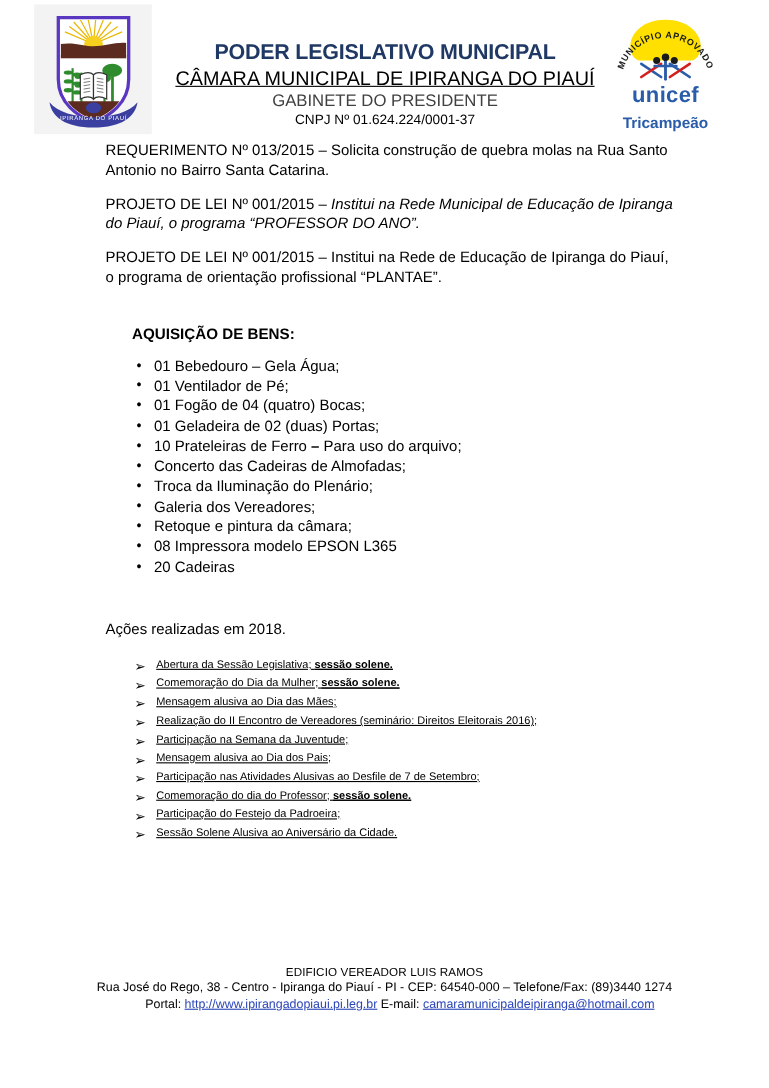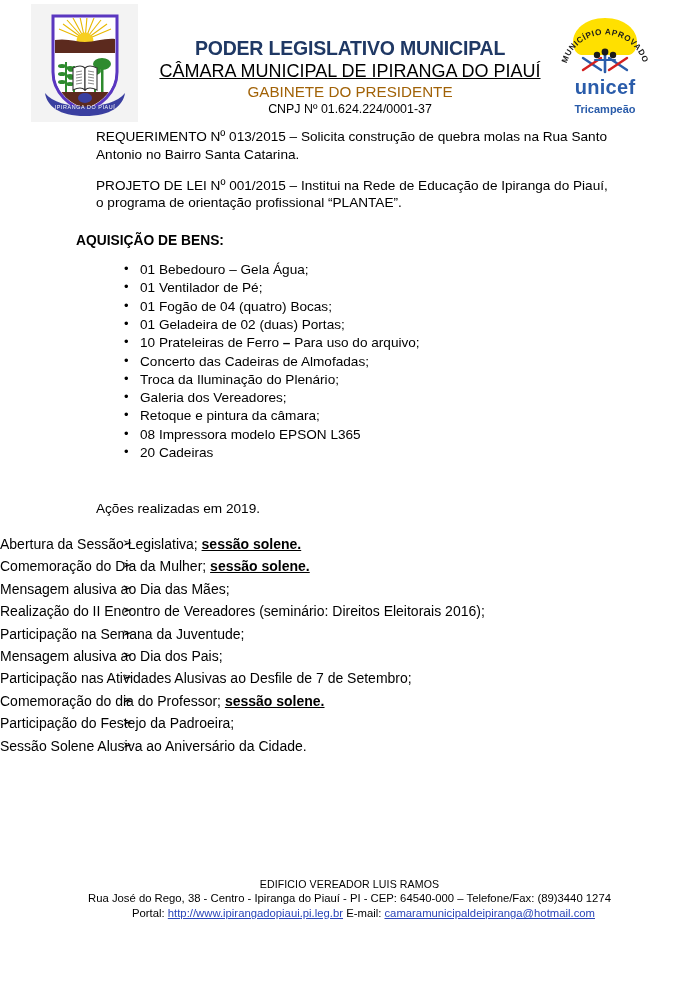--- a/index.html
+++ b/index.html
@@ -64,21 +64,21 @@
   .title-sub {
     font-size: 18px;
     color: #000000;
     text-decoration: underline;
     line-height: 1.16;
     white-space: nowrap;
     margin-top: 1px;
   }
   .title-sub2 {
     font-size: 15.2px;
-    color: #a16207;
+    color: #404040;
     line-height: 1.18;
     white-space: nowrap;
     margin-top: 1px;
   }
   .title-cnpj {
     font-size: 12.4px;
     color: #000000;
     line-height: 1.2;
     white-space: nowrap;
     margin-top: 1px;
@@ -100,21 +100,21 @@
   }
   .unicef-word {
     font-size: 20px;
     font-weight: bold;
     color: #2a5caa;
     letter-spacing: 0.3px;
     line-height: 1;
     margin-top: 1px;
   }
   .unicef-tri {
-    font-size: 11px;
+    font-size: 14px;
     font-weight: bold;
     color: #2a5caa;
     margin-top: 7px;
     line-height: 1;
   }
 
   
   .content {
     position: absolute;
     left: 0;
@@ -129,24 +129,24 @@
     line-height: 1.31;
     text-align: left;
   }
   .para + .para { margin-top: 13px; }
 
   .italic { font-style: italic; }
   .bold { font-weight: bold; }
   .bu { font-weight: bold; text-decoration: underline; }
 
   .heading {
-    padding: 0 84px 0 76px;
+    padding: 0 84px 0 120px;
     font-size: 13.8px;
     font-weight: bold;
-    margin-top: 21px;
+    margin-top: 35px;
   }
 
   
   ul.goods {
     list-style: none;
     margin: 13px 0 0 0;
     padding: 0;
   }
   ul.goods li {
     position: relative;
@@ -171,24 +171,26 @@
   }
 
   
   ul.arrows {
     list-style: none;
     margin: 17px 0 0 0;
     padding: 0;
   }
   ul.arrows li {
     position: relative;
+    padding-left: 142px;
     padding-right: 84px;
-    font-size: 14px;
+    font-size: 10px;
     line-height: 1.35;
     margin-bottom: 3.5px;
+    text-decoration: underline;
   }
   ul.arrows li::before {
     content: "\27A2";
     position: absolute;
     left: 122px;
     top: 0px;
     font-size: 12.5px;
     line-height: 1.35;
   }
 
@@ -350,20 +352,23 @@
       <div class="unicef-tri">Tricampeão</div>
     </div>
   </div>
 
   <div class="content">
 
     <p class="para">
       <span>REQUERIMENTO Nº 013/2015 – </span><span> Solicita construção de quebra molas na Rua Santo Antonio no Bairro Santa Catarina.</span>
     </p>
 
+    <p class="para">
+      <span>PROJETO DE LEI Nº 001/2015 – </span><span class="italic">Institui na Rede Municipal de Educação de Ipiranga do Piauí, o programa “PROFESSOR DO ANO”.</span>
+    </p>
 
     <p class="para">
       <span>PROJETO DE LEI Nº 001/2015 – </span><span>Institui na Rede de Educação de Ipiranga do Piauí, o programa de orientação profissional “PLANTAE”.</span>
     </p>
 
     <div class="heading">AQUISIÇÃO DE BENS:</div>
 
     <ul class="goods" id="goods-list">
         <li><span>01 Bebedouro – Gela Água;</span></li>
         <li><span>01 Ventilador de Pé;</span></li>
@@ -371,21 +376,21 @@
         <li><span>01 Geladeira de 02 (duas) Portas;</span></li>
         <li><span>10 Prateleiras de Ferro </span><span class="bold">–</span><span> Para uso do arquivo;</span></li>
         <li><span>Concerto das Cadeiras de Almofadas;</span></li>
         <li><span>Troca da Iluminação do Plenário;</span></li>
         <li><span>Galeria dos Vereadores;</span></li>
         <li><span>Retoque e pintura da câmara;</span></li>
         <li><span>08 Impressora  modelo EPSON  L365</span></li>
         <li><span>20 Cadeiras</span></li>
       </ul>
 
-    <div class="acoes-line">Ações realizadas em 2019.</div>
+    <div class="acoes-line">Ações realizadas em 2018.</div>
 
     <ul class="arrows" id="actions-list">
         <li><span>Abertura da Sessão Legislativa; </span><span class="bu">sessão solene.</span></li>
         <li><span>Comemoração do Dia da Mulher; </span><span class="bu">sessão solene.</span></li>
         <li><span>Mensagem alusiva ao Dia das Mães;</span></li>
         <li><span>Realização do II Encontro de Vereadores (seminário: Direitos Eleitorais 2016);</span></li>
         <li><span>Participação na Semana da Juventude;</span></li>
         <li><span>Mensagem alusiva ao Dia dos Pais;</span></li>
         <li><span>Participação nas Atividades Alusivas ao Desfile de 7 de Setembro;</span></li>
         <li><span>Comemoração do dia do Professor; </span><span class="bu">sessão solene.</span></li>

